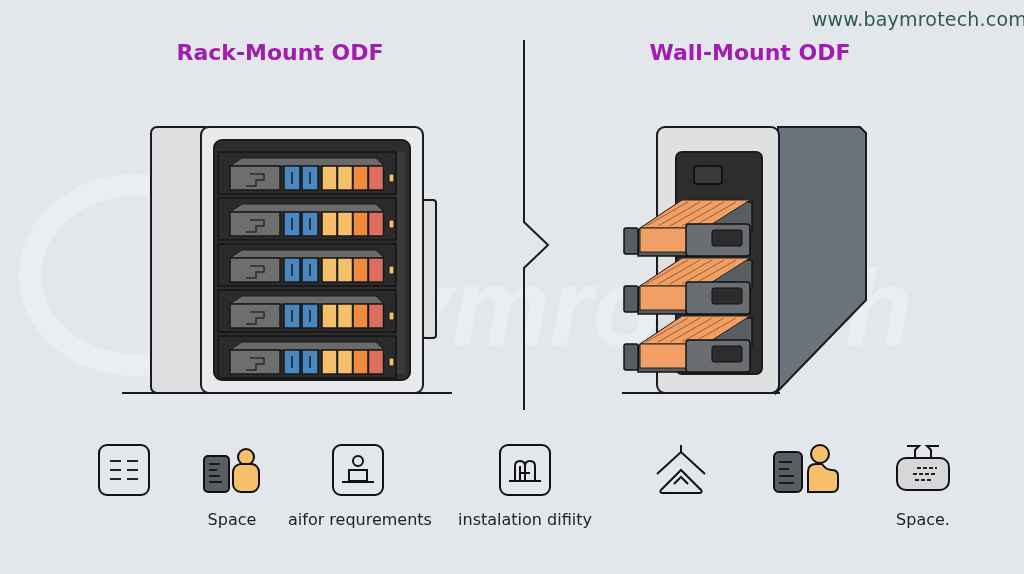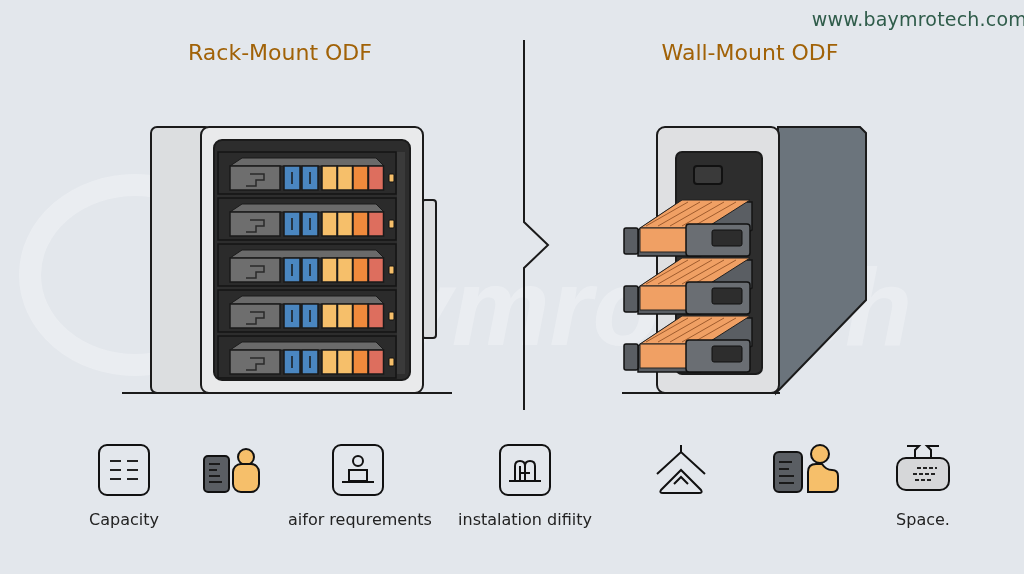--- a/index.html
+++ b/index.html
@@ -1,19 +1,19 @@
 <!DOCTYPE html>
 <html><head>
 <meta charset="utf-8">
 <style>
   html, body { margin:0; padding:0; }
   body { width:1024px; height:574px; background:#e3e7ec; position:relative; overflow:hidden; font-family:"DejaVu Sans", sans-serif; }
   .abs { position:absolute; }
   #site-url { left:3px; width:1024px; top:8px; text-align:right; font-size:19px; color:#2f5c4a; letter-spacing:0.2px; }
-  .heading { top:40px; font-size:22px; font-weight:normal; color:#a16207; text-align:center; }
+  .heading { top:40px; font-size:22px; font-weight:bold; color:#a21caf; text-align:center; }
   #rack-title { left:130px; width:300px; }
   #wall-title { left:600px; width:300px; }
   #watermark { left:0; top:0; }
   #diagram { left:0; top:0; }
   .feature { top:442px; width:140px; text-align:center; }
   .feature .icon { width:60px; height:56px; margin:0 auto; display:block; }
   .feature .label { margin-top:12px; font-size:16px; color:#222; white-space:nowrap; }
 </style>
 </head>
 <body>
@@ -174,35 +174,35 @@
     <rect x="5" y="3" width="50" height="50" rx="8" fill="none" stroke="#111" stroke-width="2"></rect>
     <g stroke="#222" stroke-width="2">
         <line x1="16" y1="19" x2="27" y2="19"></line>
         <line x1="33" y1="19" x2="44" y2="19"></line>
         <line x1="16" y1="28" x2="27" y2="28"></line>
         <line x1="33" y1="28" x2="44" y2="28"></line>
         <line x1="16" y1="37" x2="27" y2="37"></line>
         <line x1="33" y1="37" x2="44" y2="37"></line>
       </g>
   </svg>
-  <div class="label">Capacity</div>
 </div>
 
 <div class="abs feature" style="left:162px">
   <svg class="icon" viewBox="0 0 60 56">
     <rect x="2" y="14" width="25" height="36" rx="4" fill="#5a5e63" stroke="#111" stroke-width="2"></rect>
     <g stroke="#1a1a1a" stroke-width="2">
         <line x1="7" y1="22" x2="18" y2="22"></line>
         <line x1="7" y1="28" x2="15" y2="28"></line>
         <line x1="7" y1="34" x2="18" y2="34"></line>
         <line x1="7" y1="40" x2="20" y2="40"></line>
       </g>
     <circle cx="44" cy="15" r="8" fill="#f6bf6a" stroke="#111" stroke-width="2"></circle>
     <rect x="31" y="22" width="26" height="28" rx="8" fill="#f6bf6a" stroke="#111" stroke-width="2"></rect>
   </svg>
+  <div class="label">Space</div>
 </div>
 
 <div class="abs feature" style="left:288px">
   <svg class="icon" viewBox="0 0 60 56">
     <rect x="5" y="3" width="50" height="50" rx="8" fill="none" stroke="#111" stroke-width="2"></rect>
     <circle cx="30" cy="19" r="5" fill="none" stroke="#111" stroke-width="2"></circle>
     <rect x="21" y="28" width="18" height="11" fill="none" stroke="#111" stroke-width="2"></rect>
     <line x1="14" y1="40" x2="46" y2="40" stroke="#111" stroke-width="2"></line>
   </svg>
   <div class="label">aifor requrements</div>

